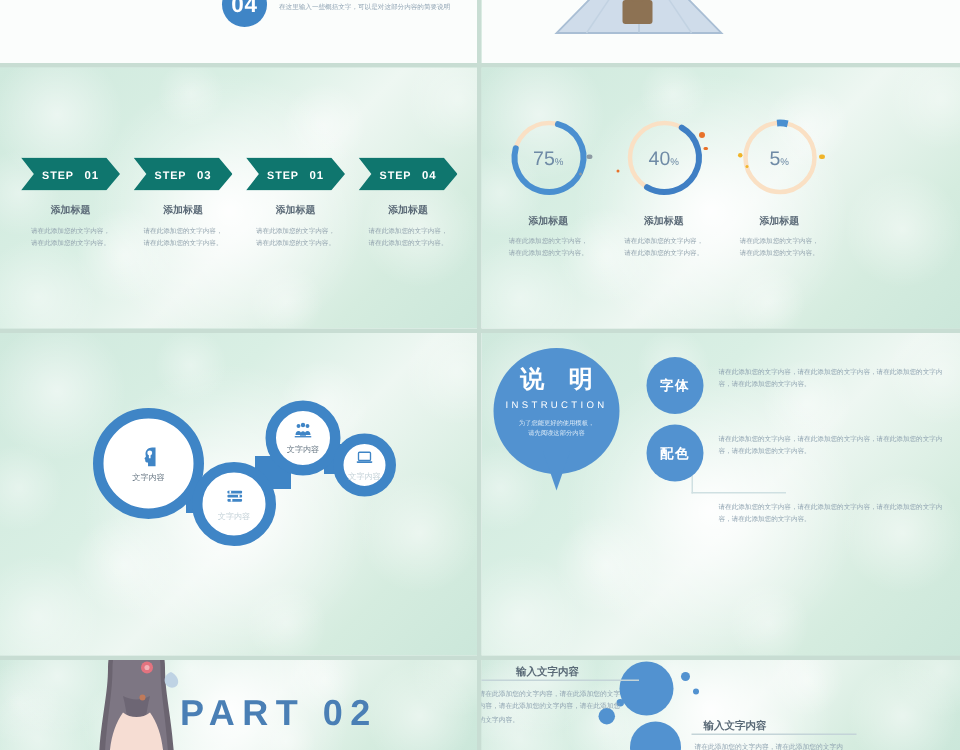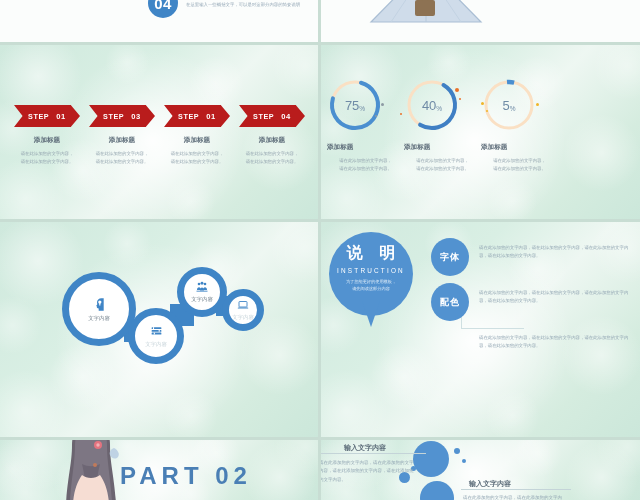--- a/index.html
+++ b/index.html
@@ -41,33 +41,33 @@
     display:flex;align-items:center;justify-content:center;letter-spacing:.5px;
   }
   .badge-text{position:absolute;left:186px;top:2px;width:128px;font-size:4.4px;color:#8fa3b3;line-height:1.4;}
   .tent{position:absolute;left:30px;top:-36px;width:150px;height:62px;}
 
   
   #p-steps{left:0;top:45px;width:318px;height:174px;}
   .steps-row{position:absolute;left:14px;top:60px;width:292px;display:flex;gap:9px;}
   .step-col{width:66px;}
   .chev{
-    position:relative;height:22px;background:#b91c1c;color:#fff;
+    position:relative;height:22px;background:#0f766e;color:#fff;
     display:flex;align-items:center;justify-content:center;gap:7px;
     font-size:7.2px;letter-spacing:.6px;font-weight:bold;
     clip-path:polygon(0 0, 86% 0, 100% 50%, 86% 100%, 0 100%, 13% 50%);
   }
   .chev .num{font-size:7.6px;}
   .step-title{margin-top:9px;text-align:center;font-size:6.6px;color:#5c6b78;font-weight:bold;}
   .step-desc{margin-top:5px;text-align:center;font-size:4.4px;color:#92a3ae;line-height:1.75;}
 
   
   #p-donuts{left:321px;top:45px;width:319px;height:174px;}
   .donut-row{position:absolute;left:6px;top:32px;width:308px;display:flex;}
-  .donut-col{width:77px;display:flex;flex-direction:column;}
+  .donut-col{width:77px;display:flex;flex-direction:column;align-items:center;}
   .donut{position:relative;width:56px;height:56px;}
   .donut svg{position:absolute;inset:0;}
   .donut .val{
     position:absolute;inset:0;display:flex;align-items:center;justify-content:center;
     font-size:13px;color:#6f8ba6;
   }
   .donut .val sub{font-size:6.5px;vertical-align:baseline;position:relative;top:3px;}
   .dot{position:absolute;border-radius:50%;}
   .d-title{margin-top:10px;font-size:6.6px;color:#5c6b78;font-weight:bold;}
   .d-desc{margin-top:5px;text-align:center;font-size:4.4px;color:#92a3ae;line-height:1.75;}

